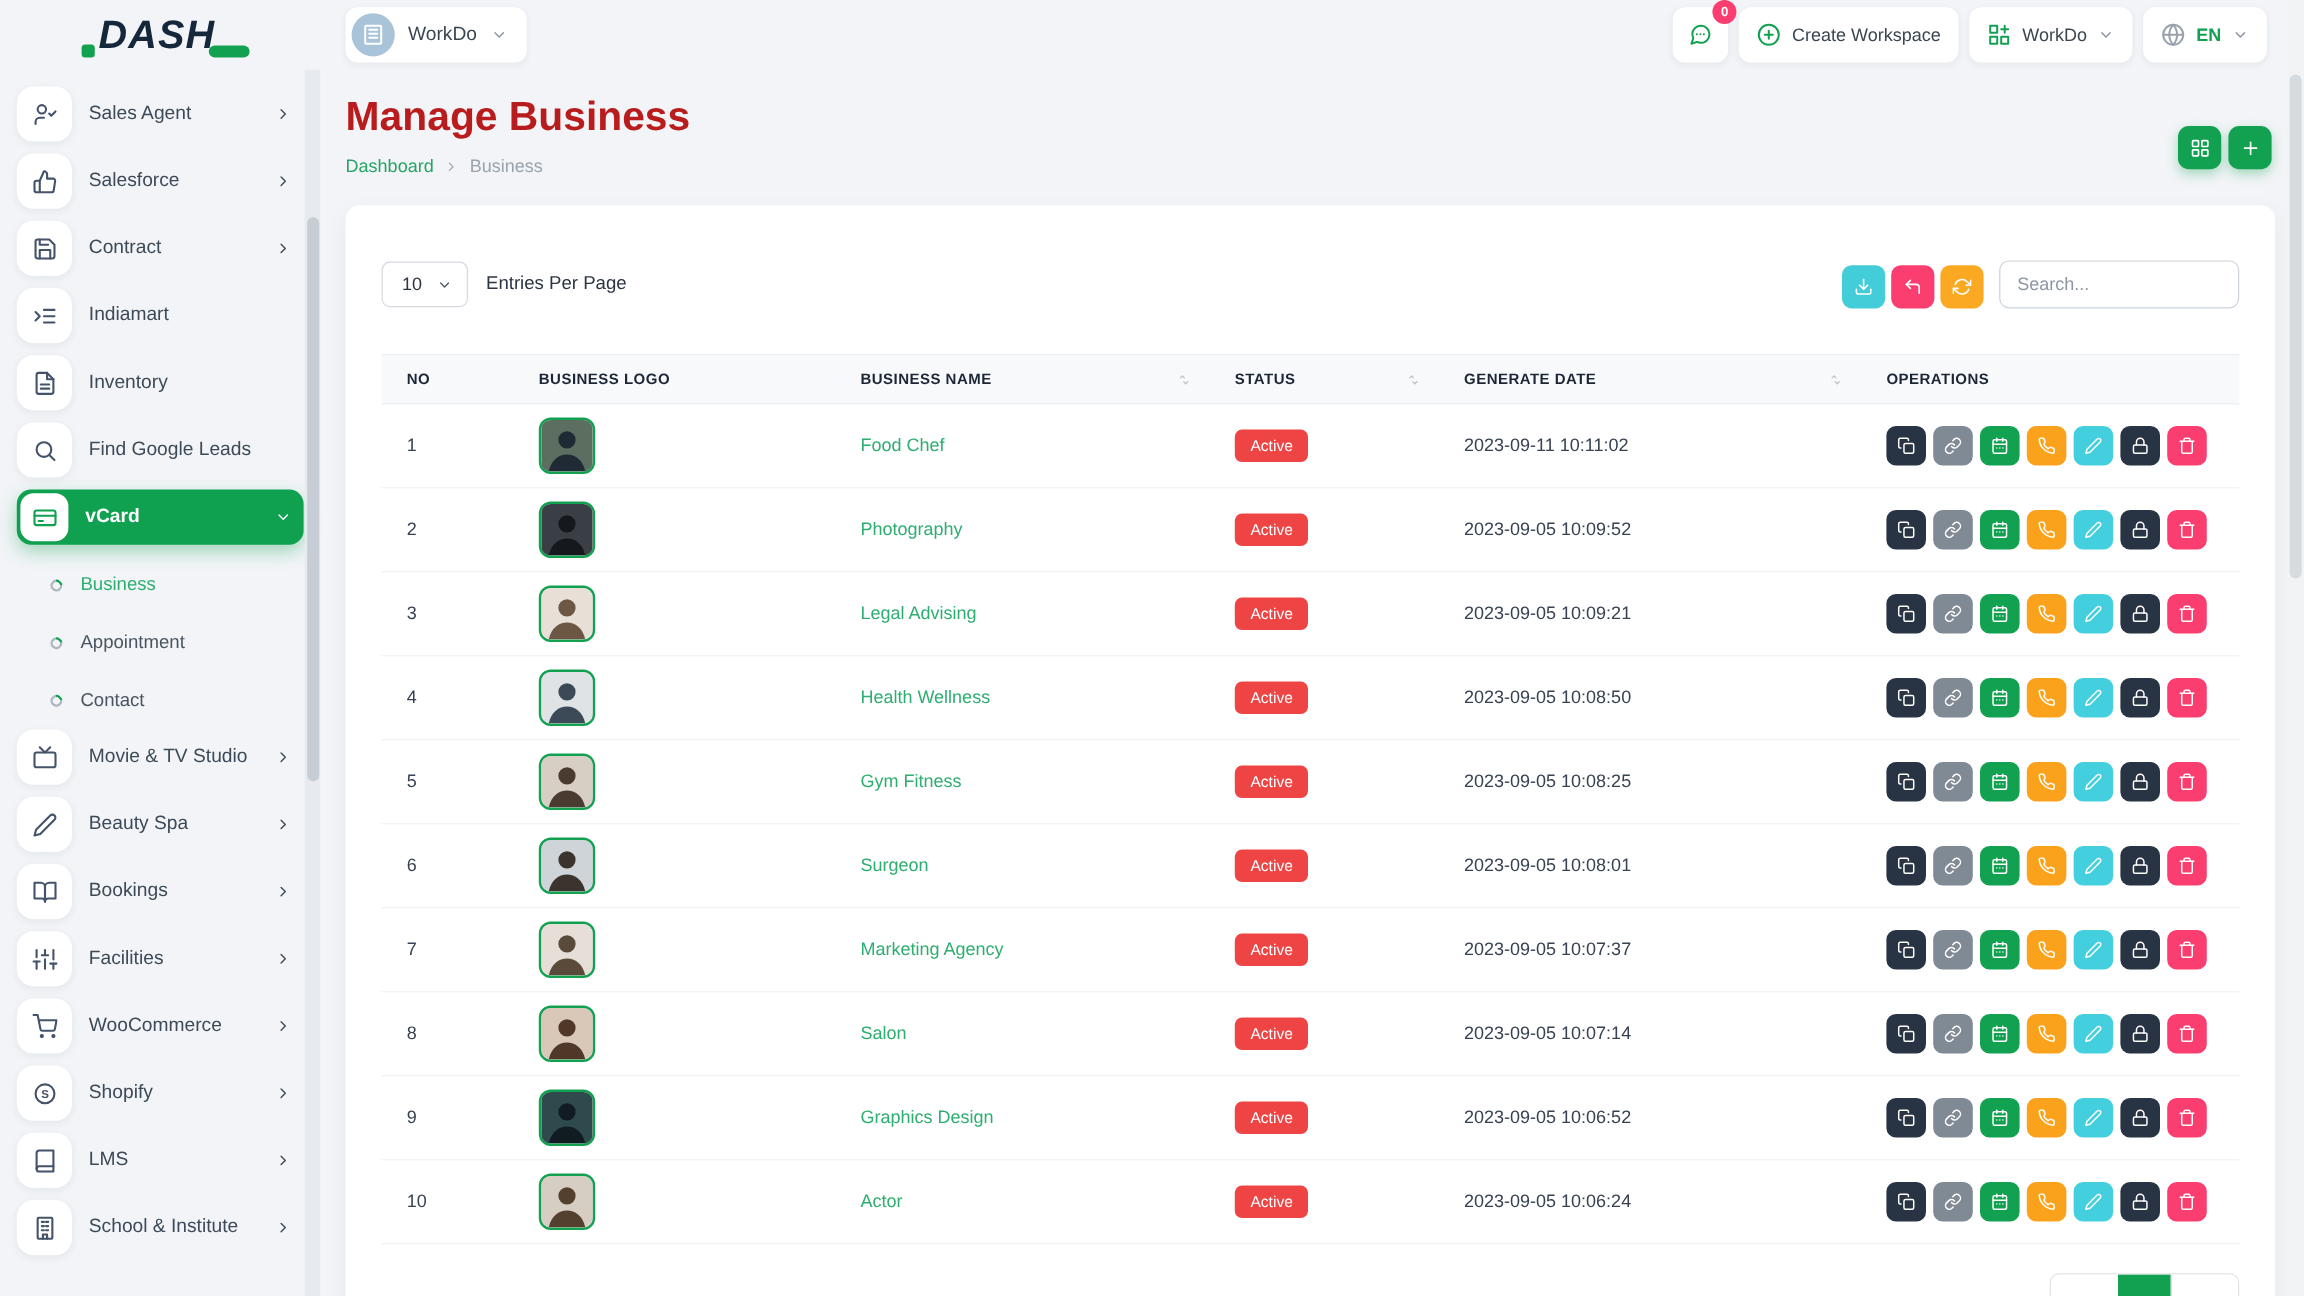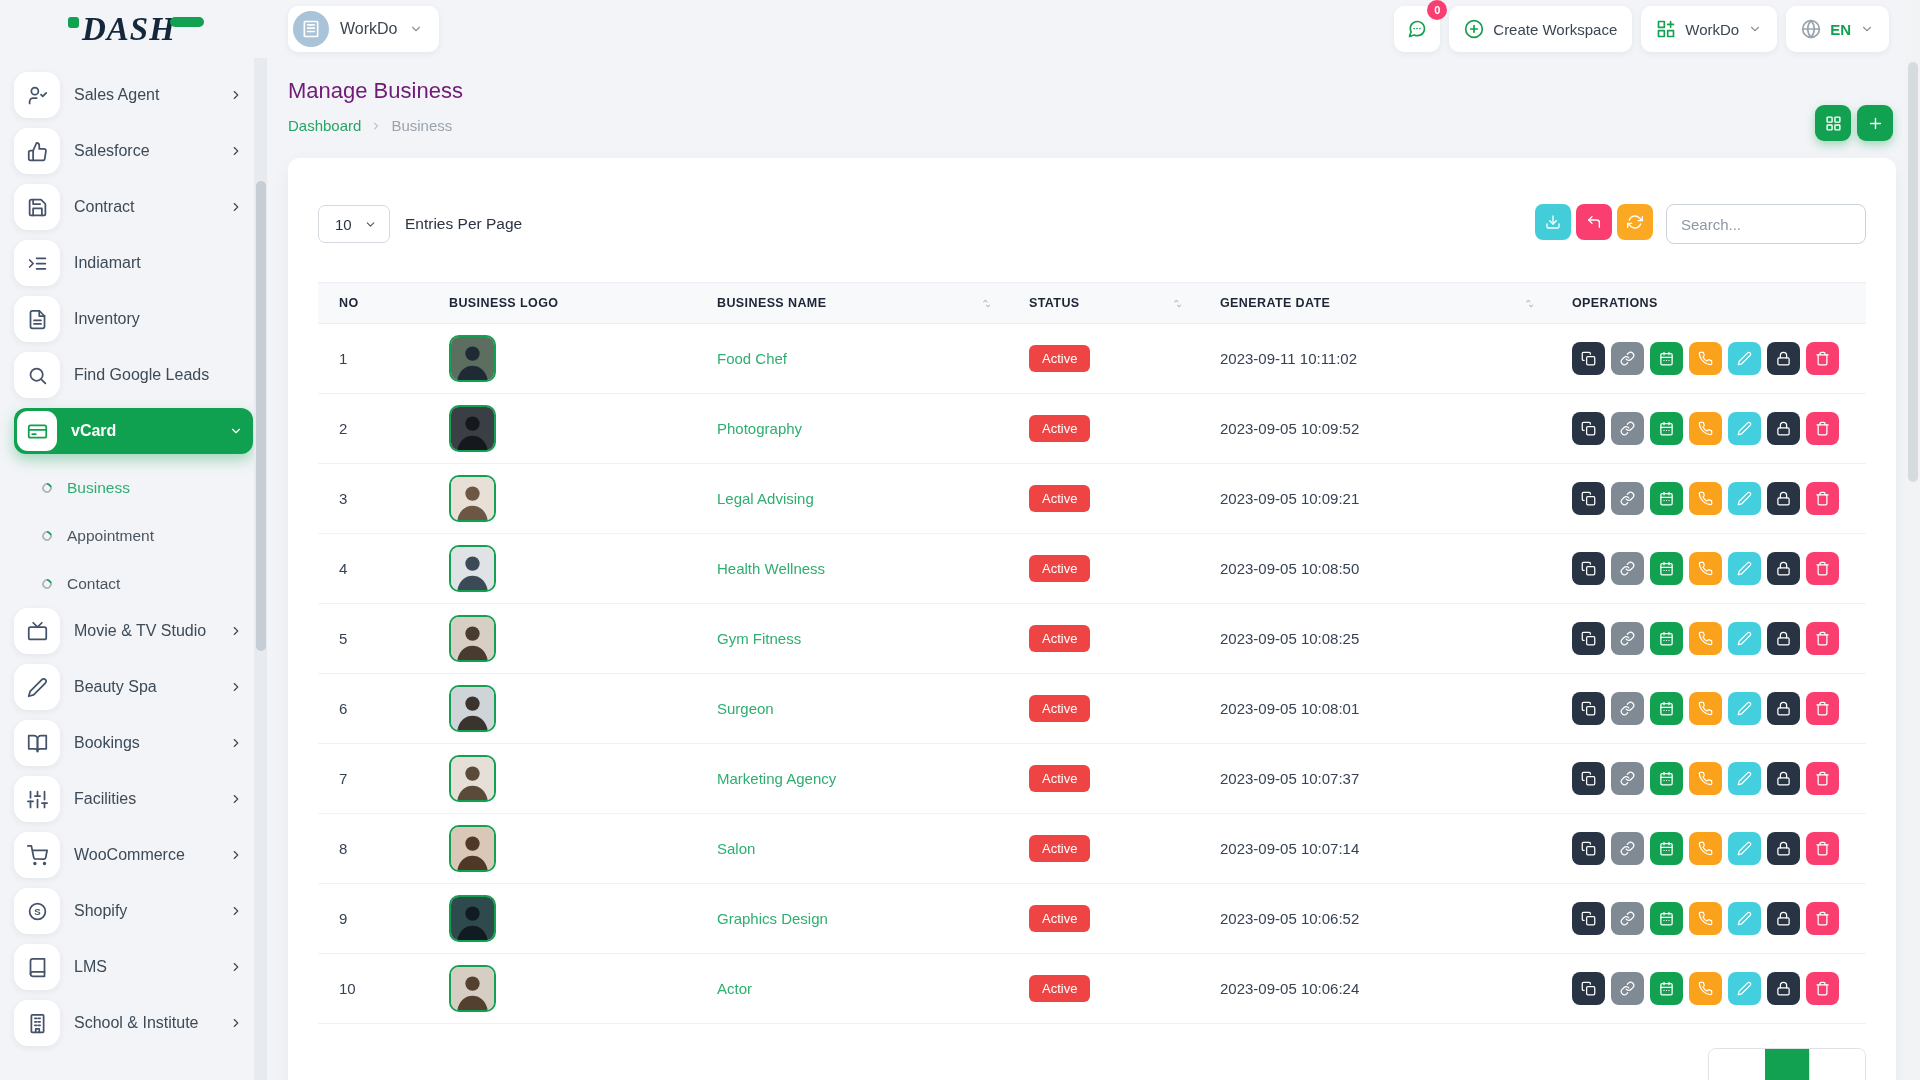--- a/index.html
+++ b/index.html
@@ -3,21 +3,21 @@
 <meta charset="utf-8">
 <style>
   * { margin:0; padding:0; box-sizing:border-box; }
   html,body { width:1920px; height:1080px; overflow:hidden; }
   body { font-family:"Liberation Sans","DejaVu Sans",sans-serif; background:#f2f4f7; color:#2b3442; }
   .app { position:relative; width:1920px; height:1080px; overflow:hidden; background:#f2f4f7; }
   svg { display:block; }
 
   
   .header { position:absolute; top:0; left:0; right:0; height:58px; display:flex; align-items:center; padding:0 31px 0 68px; }
-  .logo { display:flex; align-items:flex-start; width:199px; flex:0 0 auto;font-family:Liberation Serif, serif; }
+  .logo { display:flex; align-items:flex-end; width:199px; flex:0 0 auto; }
   .logo-dot { width:11px; height:11px; border-radius:3px; background:#12a150; margin-right:3px; margin-top:6px; }
   .logo-text { font-size:33px; font-weight:800; letter-spacing:1px; color:#14273b; font-style:italic; }
   .logo-bar { width:34px; height:10px; border-radius:5px; background:#12a150; margin-left:-6px; margin-top:6px; }
   .ws-pill { margin-left:21px; height:46px; background:#fff; border-radius:10px; box-shadow:0 2px 6px rgba(40,50,70,.06); display:flex; align-items:center; gap:11px; padding:0 16px 0 5px; cursor:pointer; }
   .ws-avatar { width:36px; height:36px; border-radius:50%; background:#a9c3d9; display:flex; align-items:center; justify-content:center; color:#fff; }
   .ws-avatar svg { width:20px; height:20px; }
   .ws-label { font-size:16px; color:#3a4652; }
   .chev { color:#8a939e; }
   .chev svg { width:14px; height:14px; }
   .header-right { margin-left:auto; display:flex; align-items:center; gap:9px; }
@@ -44,37 +44,37 @@
   .sb-item.active .sb-chip { width:40px; height:40px; border-radius:11px; box-shadow:none; color:#0fa14f; }
   .sb-item.active .sb-label { color:#fff; font-weight:700;text-align:center; }
   .sb-item.active .sb-caret { color:#fff; }
   .sb-sub { display:flex; align-items:center; gap:15px; height:48px; padding-left:28px; cursor:pointer; }
   .sb-bullet { width:10px; height:10px; border-radius:50%; border:2px solid #aeb6bf; border-top-color:#12a150; transform:rotate(40deg); flex:0 0 auto; }
   .sb-sub-label { font-size:15.5px; color:#4a5560; }
   .sb-sub.active .sb-sub-label { color:#2eae70; }
 
   
   .main { position:absolute; top:58px; left:267px; right:0; bottom:0; padding:20px 24px 0 21px; }
-  .page-title { font-size:22px; font-weight:400; color:#701a75; }
+  .page-title { font-size:34px; font-weight:700; color:#b91c1c; }
   .breadcrumb { display:flex; align-items:center; gap:9px; margin-top:13px; font-size:15px; }
   .bc-link { color:#27a465; text-decoration:none; cursor:pointer; }
   .bc-sep { color:#9aa3ad; }
   .bc-sep svg { width:12px; height:12px; }
   .bc-current { color:#9aa3ad; }
   .page-actions { position:absolute; top:47px; right:27px; display:flex; gap:6px; }
   .pa-btn { width:36px; height:36px; border:none; border-radius:9px; background:#12a150; color:#fff; display:flex; align-items:center; justify-content:center; cursor:pointer; box-shadow:0 4px 10px rgba(18,161,80,.35); }
   .pa-btn svg { width:17px; height:17px; }
 
   
   .card { margin-top:24px; background:#fff; border-radius:12px; box-shadow:0 7px 20px rgba(40,50,70,.05); padding:46px 30px 0 30px; height:1010px; }
   .controls { display:flex; align-items:center; }
   .select { width:72px; height:38px; border:1px solid #d5dae0; border-radius:7px; background:#fff; display:flex; align-items:center; justify-content:space-between; padding:0 12px 0 16px; font-size:15px; color:#2b3442; cursor:pointer; }
   .select .chev svg { width:13px; height:13px; color:#4a5560; }
   .controls-label { margin-left:15px; font-size:15.5px; color:#2b3442; }
-  .controls-right { margin-left:auto; display:flex; align-items:flex-start; gap:1px;padding-left:17px; }
+  .controls-right { margin-left:auto; display:flex; align-items:flex-end; gap:1px;padding-left:17px; }
   .tool-btn { width:36px; height:36px; border:none; border-radius:8px; color:#fff; display:flex; align-items:center; justify-content:center; cursor:pointer; }
   .tool-btn svg { width:16px; height:16px; }
   .search-input { margin-left:12px; width:200px; height:40px; border:1px solid #ccd2d9; border-radius:8px; padding:0 14px; font-size:15px; color:#2b3442; font-family:inherit; outline:none; background:#fff; }
   .search-input::placeholder { color:#8d97a3; }
 
   
   .table { margin-top:38px; }
   .t-head, .t-row { display:grid; grid-template-columns:110px 268px 312px 191px 352px 1fr; align-items:center; }
   .t-head { background:#f7f9fa; border-top:1px solid #eceef1; border-bottom:1px solid #eceef1; height:42px; }
   .th { font-size:12.5px; font-weight:700; color:#1d2636; letter-spacing:.4px; padding-left:21px; display:flex; align-items:center; text-transform:uppercase; }

